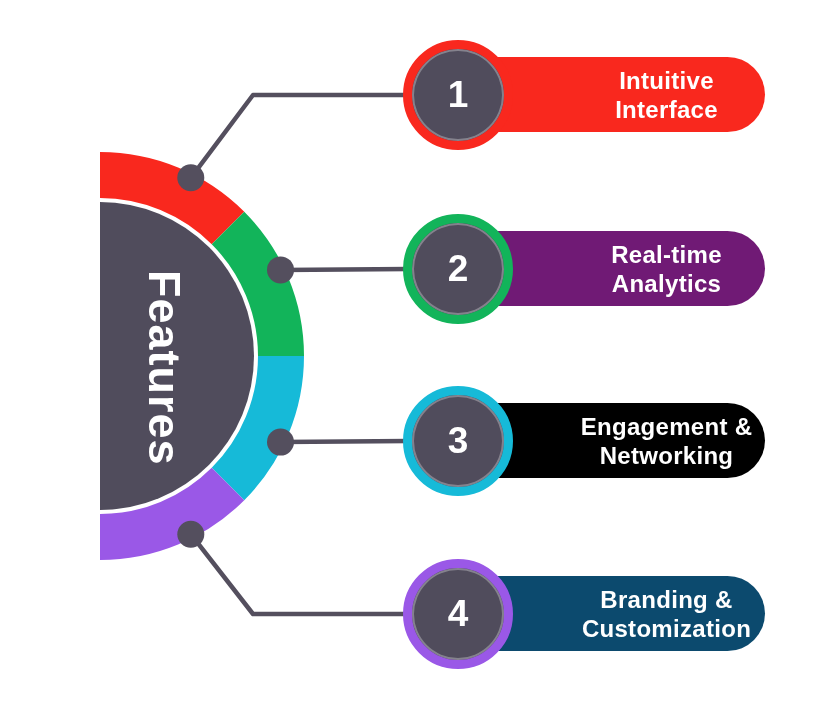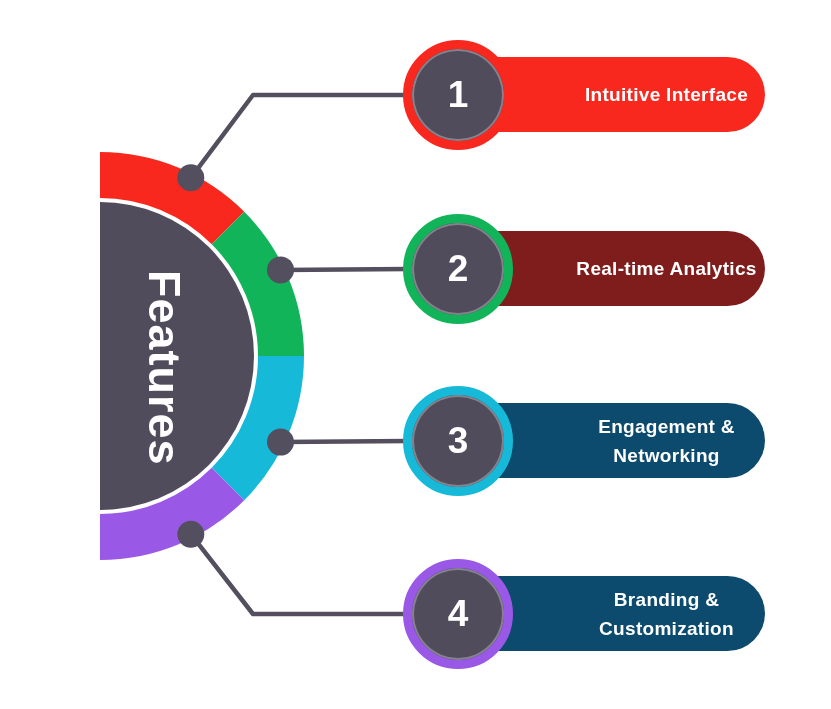--- a/index.html
+++ b/index.html
@@ -54,21 +54,21 @@
     position: absolute;
     left: 110px;
     top: 0;
     width: 197px;
     height: 75px;
     display: flex;
     align-items: center;
     justify-content: center;
     text-align: center;
     color: #ffffff;
-    font-size: 19px;
+    font-size: 24px;
     font-weight: bold;
     line-height: 29px;
     letter-spacing: 0.3px;
   }
   .num-circle {
     position: absolute;
     left: 0;
     top: 0;
     width: 110px;
     height: 110px;
@@ -121,30 +121,30 @@
   <div class="feature-row row-1">
     <div class="pill-bar" style="background: rgb(249, 40, 30);">
       <div class="pill-label">Intuitive Interface</div>
     </div>
     <div class="num-circle" style="background: rgb(80, 76, 92); border-color: rgb(249, 40, 30);">
       <span>1</span>
     </div>
   </div>
 
   <div class="feature-row row-2">
-    <div class="pill-bar" style="background: #7f1d1d;">
+    <div class="pill-bar" style="background: #701a75;">
       <div class="pill-label">Real-time Analytics</div>
     </div>
     <div class="num-circle" style="background: rgb(80, 76, 92); border-color: rgb(18, 180, 90);">
       <span>2</span>
     </div>
   </div>
 
   <div class="feature-row row-3">
-    <div class="pill-bar" style="background: #0c4a6e;">
+    <div class="pill-bar" style="background: #000000;">
       <div class="pill-label">Engagement &amp; Networking</div>
     </div>
     <div class="num-circle" style="background: rgb(80, 76, 92); border-color: rgb(22, 186, 216);">
       <span>3</span>
     </div>
   </div>
 
   <div class="feature-row row-4">
     <div class="pill-bar" style="background: #0c4a6e;">
       <div class="pill-label">Branding &amp; Customization</div>

